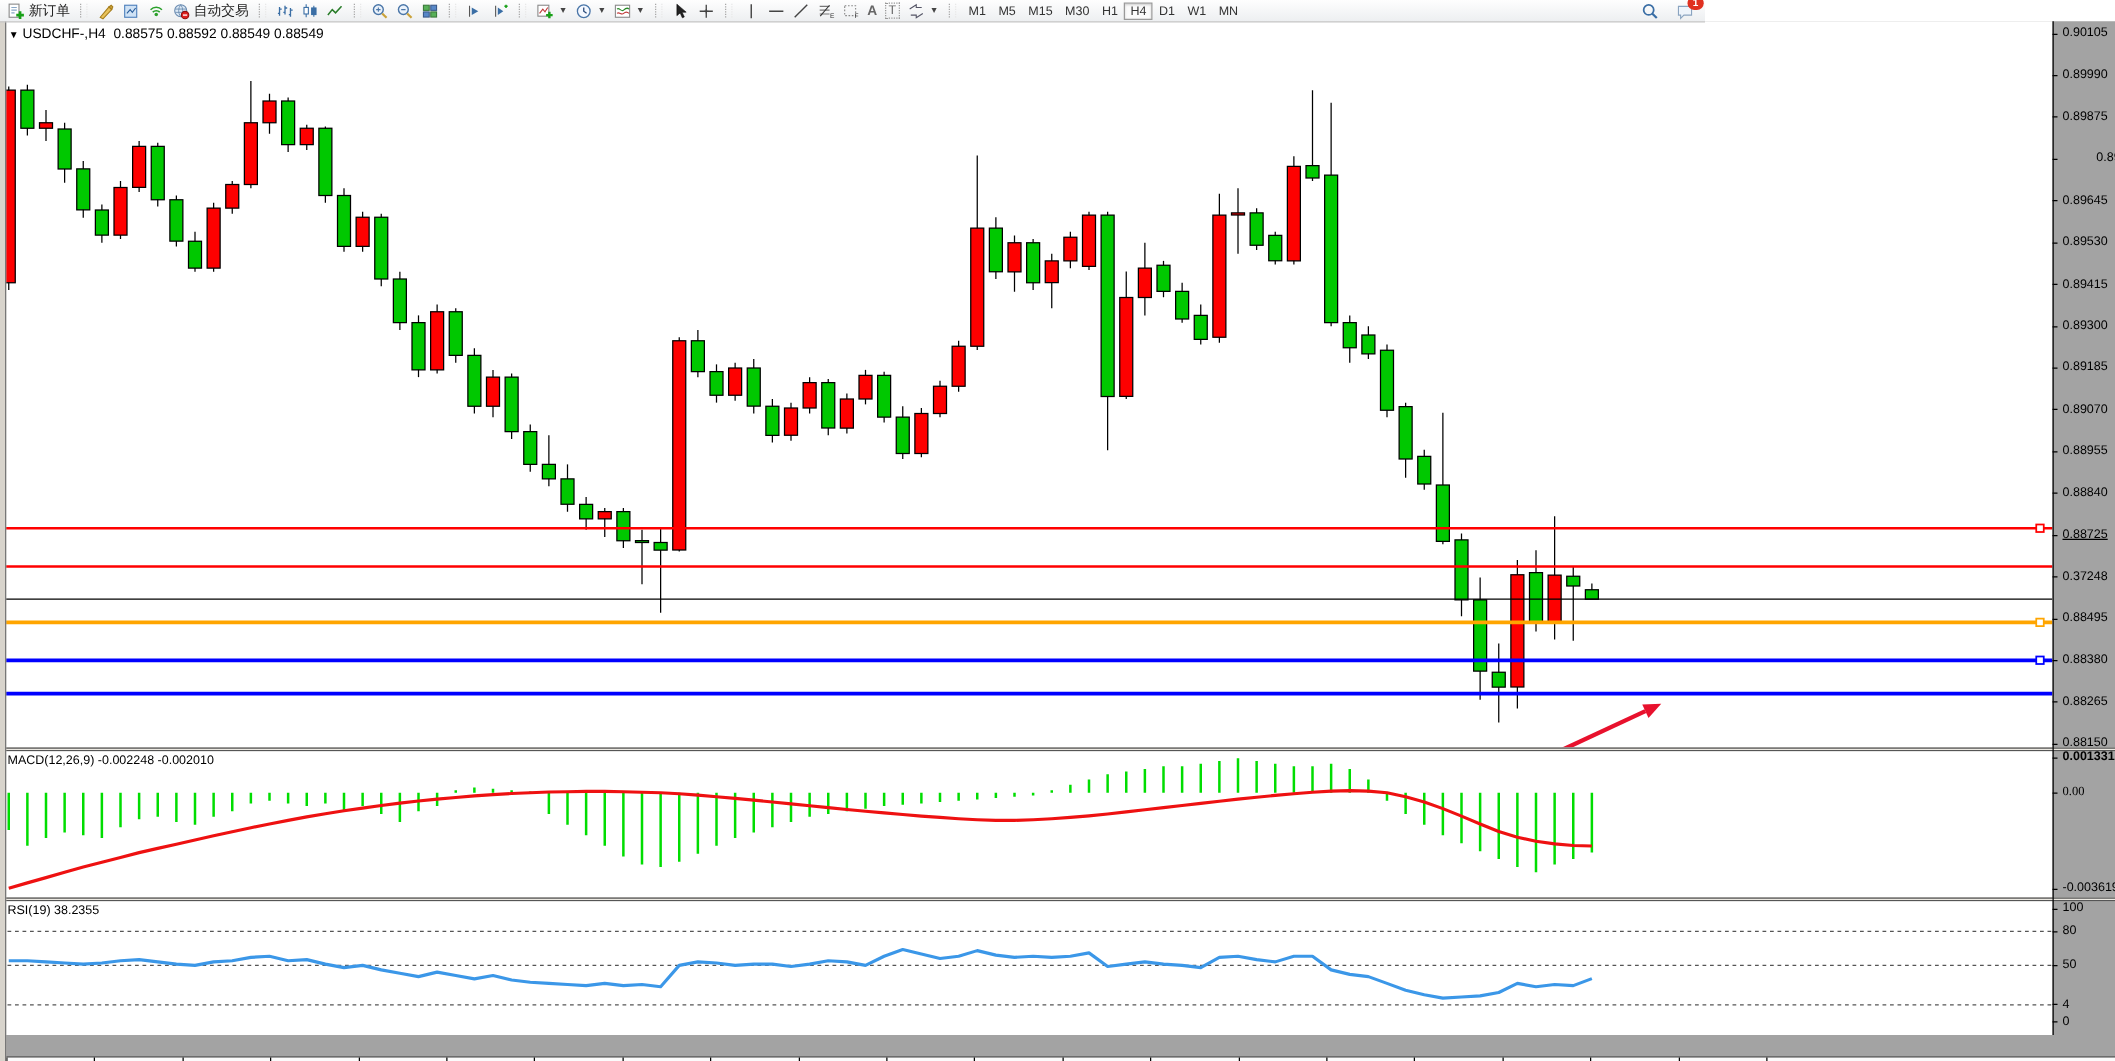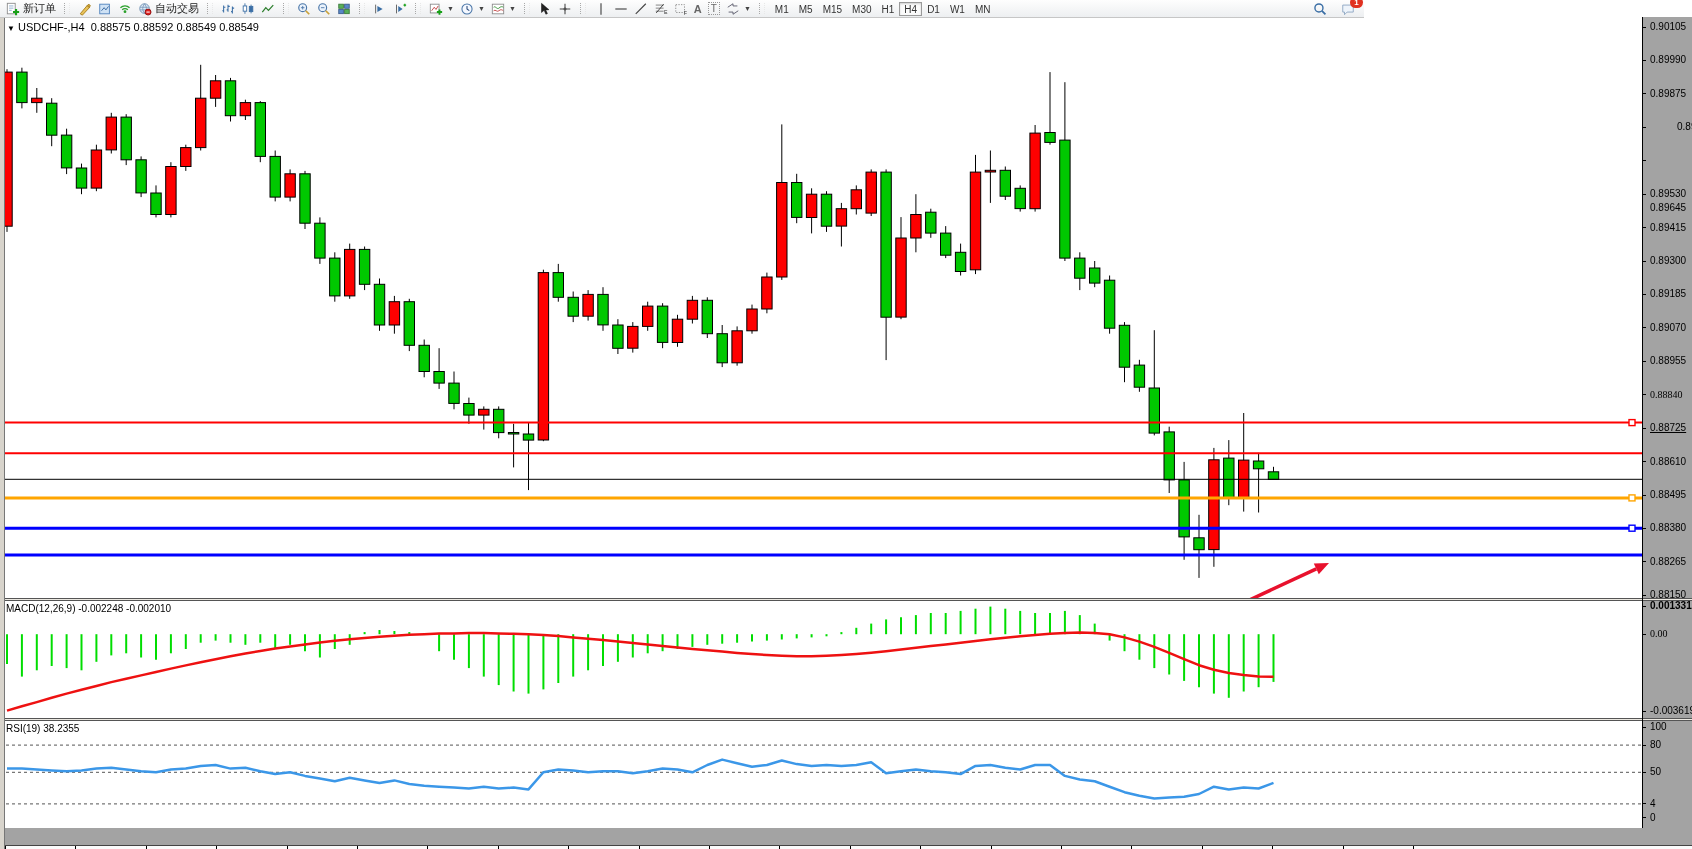--- a/index.html
+++ b/index.html
@@ -562,39 +562,39 @@
   <div id="price-axis" style="position:absolute;left:1642px;top:0;width:50px;height:811px;">
       <div class="tick-dash" style="left: 0px; top: 9.5px;"></div>
       <div class="tick-label" style="left: 8px; top: 4px;">0.90105</div>
       <div class="tick-dash" style="left: 0px; top: 42.9302px;"></div>
       <div class="tick-label" style="left: 8px; top: 37.4302px;">0.89990</div>
       <div class="tick-dash" style="left: 0px; top: 76.3605px;"></div>
       <div class="tick-label" style="left: 8px; top: 70.8605px;">0.89875</div>
       <div class="tick-dash" style="left: 0px; top: 109.791px;"></div>
       <div class="tick-label" style="left: 8px; top: 104.291px; margin-left: 27px;">0.89760</div>
       <div class="tick-dash" style="left: 0px; top: 143.221px;"></div>
-      <div class="tick-label" style="left: 8px; top: 137.721px; margin-top: 47px;">0.89645</div>
+      <div class="tick-label" style="left: 8px; top: 137.721px;">0.89645</div>
       <div class="tick-dash" style="left: 0px; top: 176.651px;"></div>
       <div class="tick-label" style="left: 8px; top: 171.151px;">0.89530</div>
       <div class="tick-dash" style="left: 0px; top: 210.081px;"></div>
       <div class="tick-label" style="left: 8px; top: 204.581px;">0.89415</div>
       <div class="tick-dash" style="left: 0px; top: 243.512px;"></div>
       <div class="tick-label" style="left: 8px; top: 238.012px;">0.89300</div>
       <div class="tick-dash" style="left: 0px; top: 276.942px;"></div>
       <div class="tick-label" style="left: 8px; top: 271.442px;">0.89185</div>
       <div class="tick-dash" style="left: 0px; top: 310.372px;"></div>
       <div class="tick-label" style="left: 8px; top: 304.872px;">0.89070</div>
       <div class="tick-dash" style="left: 0px; top: 343.802px;"></div>
       <div class="tick-label" style="left: 8px; top: 338.302px;">0.88955</div>
       <div class="tick-dash" style="left: 0px; top: 377.233px;"></div>
-      <div class="tick-label" style="left: 8px; top: 371.733px; font-family: Liberation Serif, serif;">0.88840</div>
+      <div class="tick-label" style="left: 8px; top: 371.733px;">0.88840</div>
       <div class="tick-dash" style="left: 0px; top: 410.663px;"></div>
       <div class="tick-label" style="left: 8px; top: 405.163px; text-decoration: underline;">0.88725</div>
       <div class="tick-dash" style="left: 0px; top: 444.093px;"></div>
-      <div class="tick-label" style="left: 8px; top: 438.593px;">0.88610</div>
+      <div class="tick-label" style="left: 8px; top: 438.593px;">0.37248</div>
       <div class="tick-dash" style="left: 0px; top: 477.523px;"></div>
       <div class="tick-label" style="left: 8px; top: 472.023px;">0.88495</div>
       <div class="tick-dash" style="left: 0px; top: 510.954px;"></div>
       <div class="tick-label" style="left: 8px; top: 505.454px;">0.88380</div>
       <div class="tick-dash" style="left: 0px; top: 544.384px;"></div>
       <div class="tick-label" style="left: 8px; top: 538.884px;">0.88265</div>
       <div class="tick-dash" style="left: 0px; top: 577.814px;"></div>
       <div class="tick-label" style="left: 8px; top: 572.314px;">0.88150</div>
       <div class="tick-dash" style="left: 0px; top: 588.5px;"></div>
       <div class="tick-label" style="left: 8px; top: 583px; font-weight: bold;">0.001331</div>

